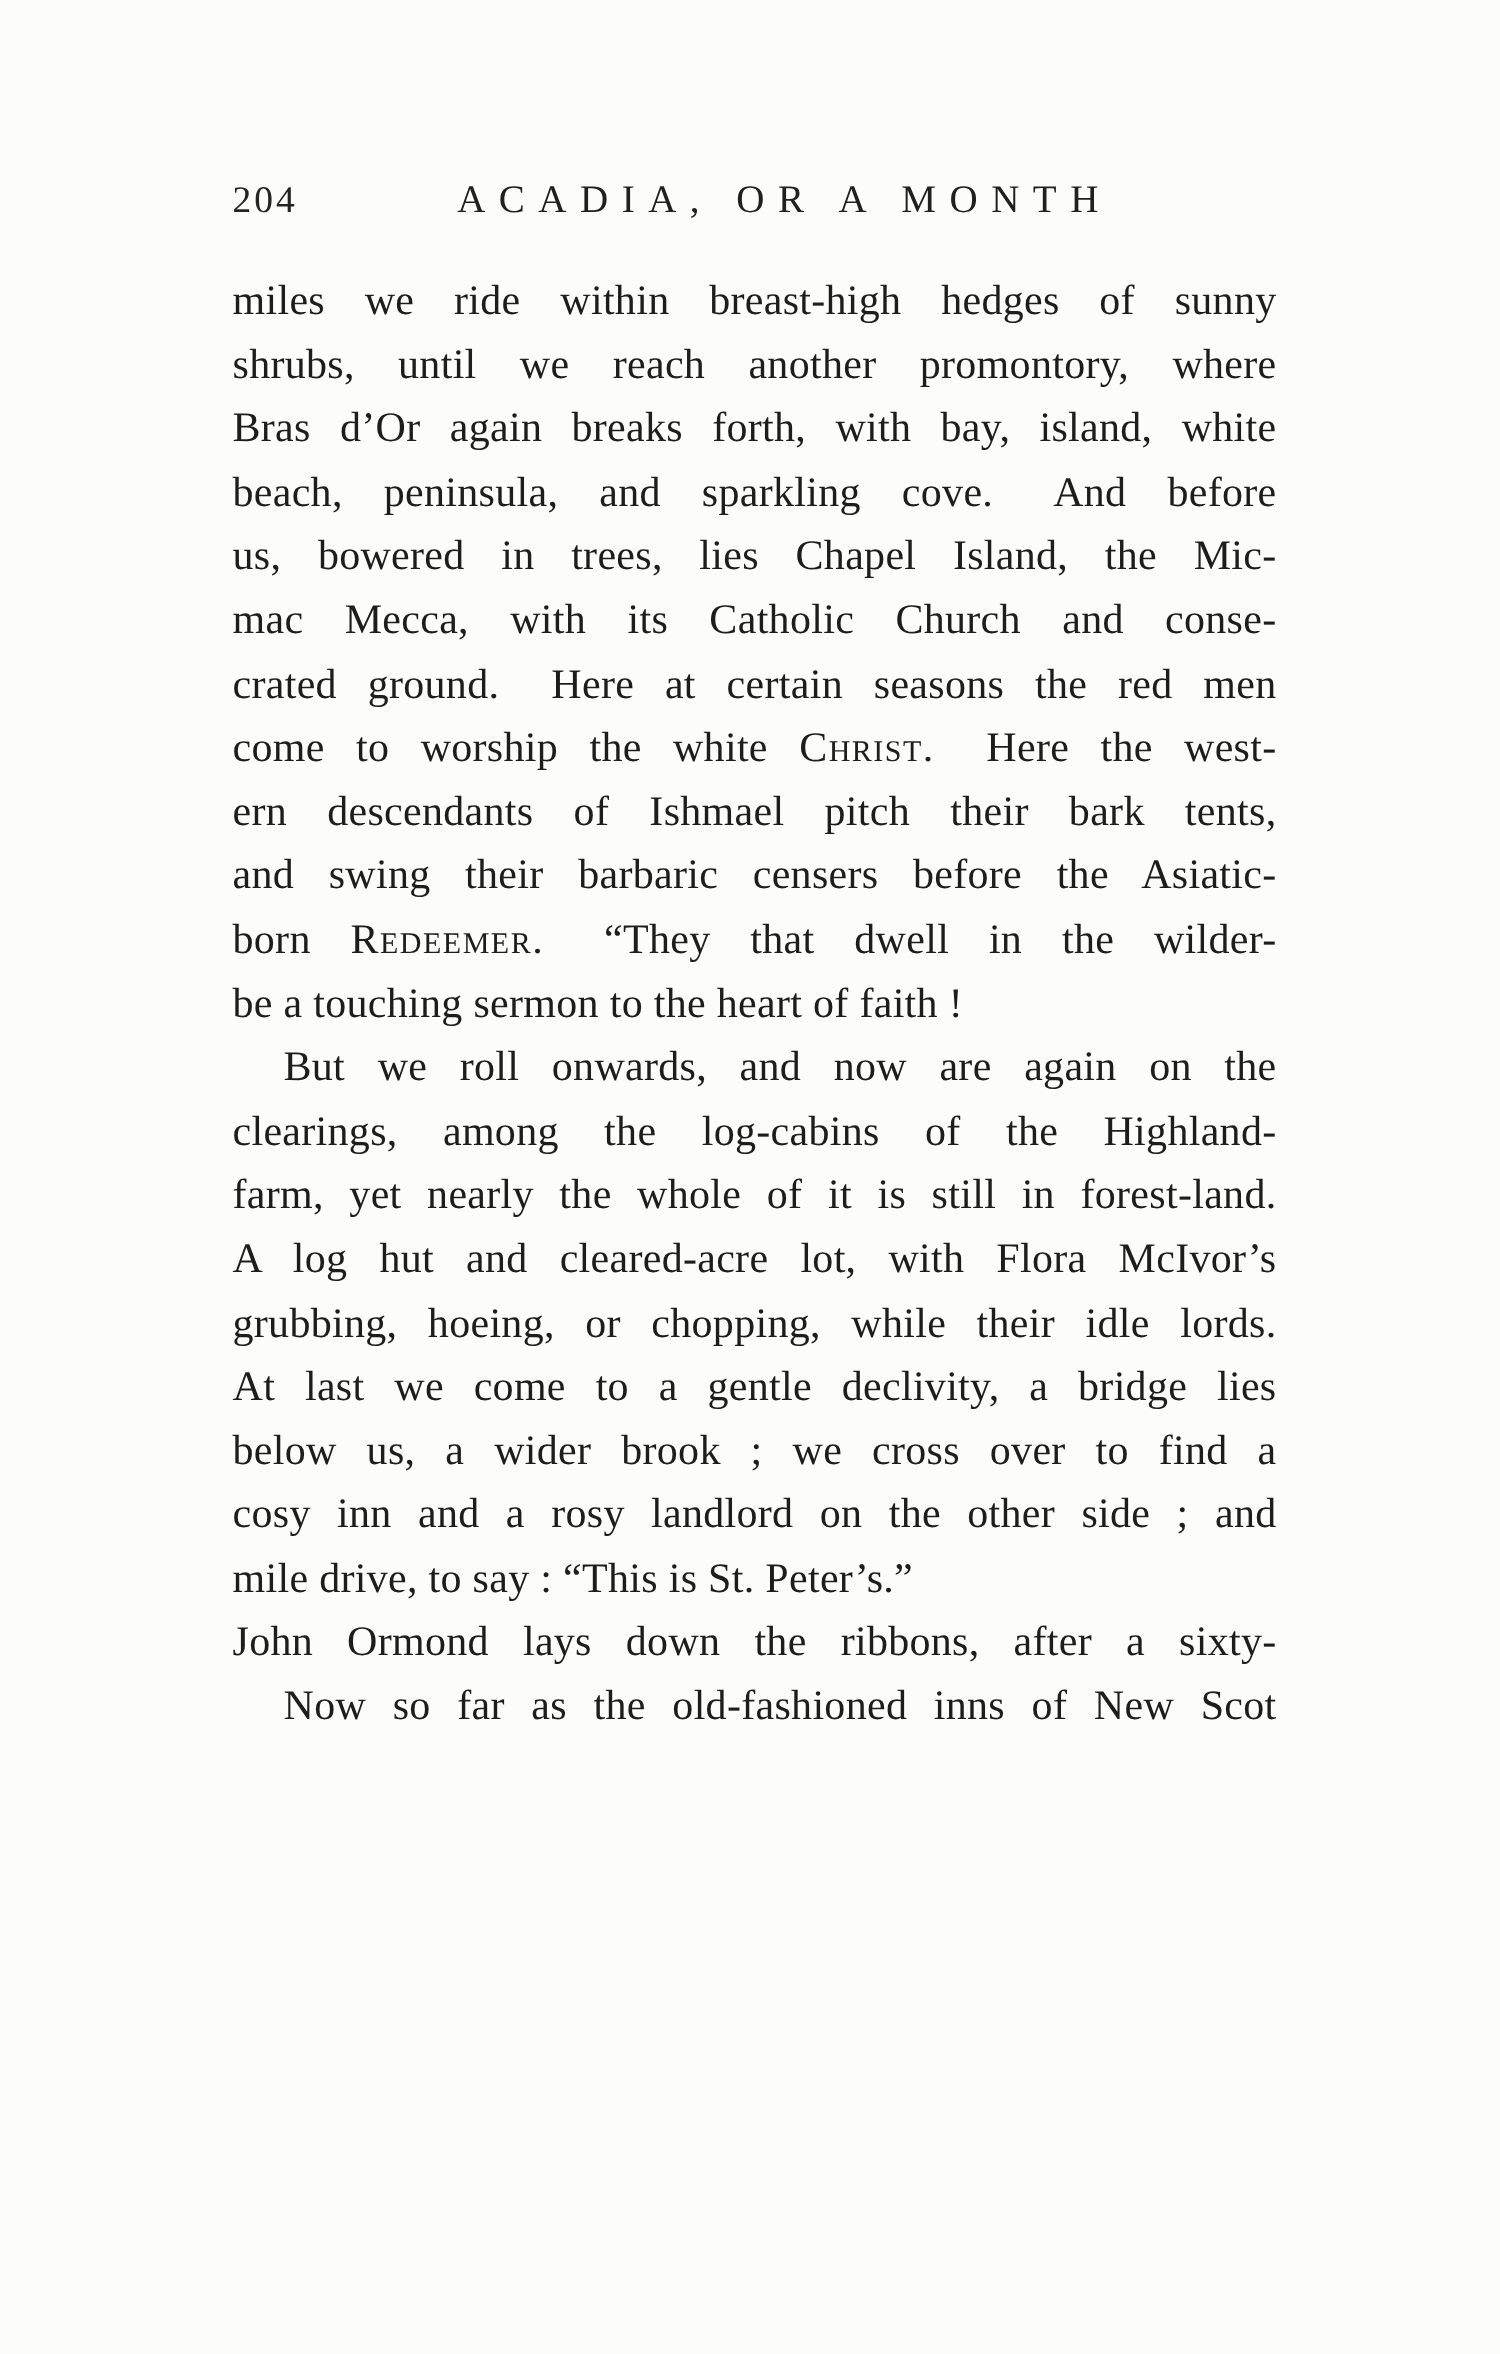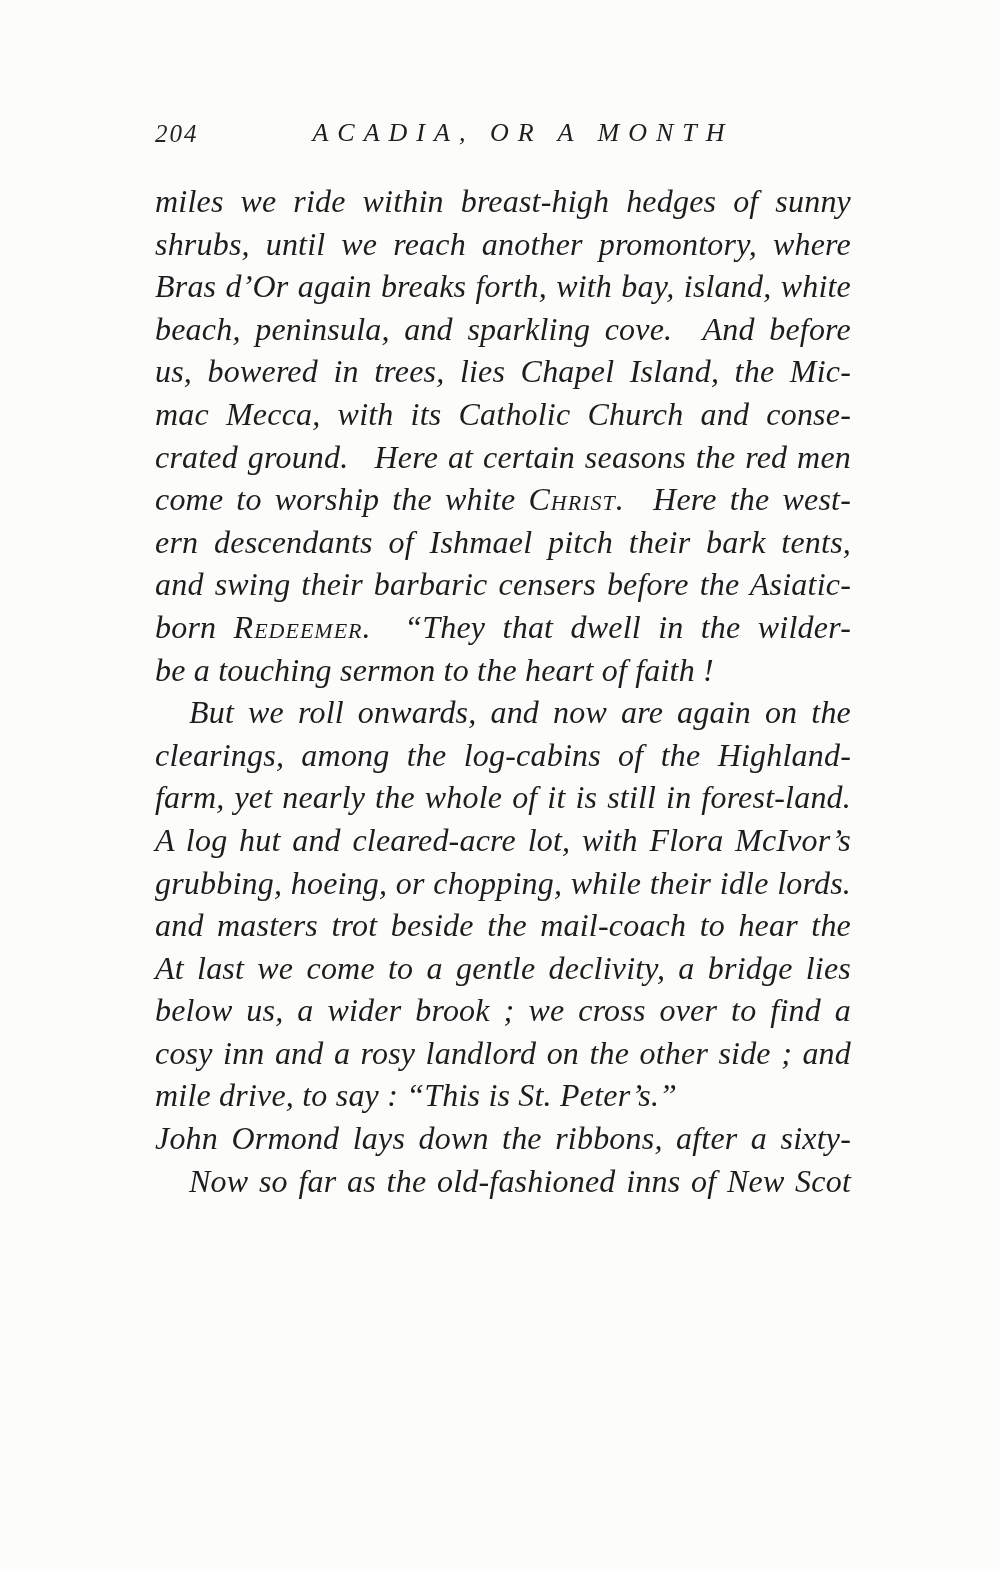--- a/index.html
+++ b/index.html
@@ -9,21 +9,20 @@
   }
   .scan-page {
     position: relative;
     width: 1000px;
     height: 1569px;
     margin: 0 auto;
     background: #fcfcfb;
     color: #1d1d1d;
     font-family: "Liberation Serif", "DejaVu Serif", serif;
     overflow: hidden;
-    font-style: italic;
   }
   .page-header {
     position: absolute;
     left: 155px;
     top: 118px;
     width: 696px;
     height: 36px;
   }
   .page-number {
     position: absolute;
@@ -42,21 +41,21 @@
     color: #202020;
     white-space: nowrap;
   }
   .body-text {
     position: absolute;
     left: 155px;
     top: 180px;
     width: 696px;
   }
   .line {
-    font-size: 32px;
+    font-size: 28px;
     line-height: 42.6px;
     height: 42.6px;
     text-align: justify;
     text-align-last: justify;
     white-space: nowrap;
     letter-spacing: 0.2px;
   }
   .line.last {
     text-align-last: left;
   }
@@ -87,21 +86,20 @@
       <div class="line"><span>come to worship the white </span><span class="smallcaps">Christ</span><span>.  Here the west-</span></div>
       <div class="line"><span>ern descendants of Ishmael pitch their bark tents,</span></div>
       <div class="line"><span>and swing their barbaric censers before the Asiatic-</span></div>
       <div class="line"><span>born </span><span class="smallcaps">Redeemer</span><span>.  “They that dwell in the wilder-</span></div>
       <div class="line last"><span>be a touching sermon to the heart of faith !</span></div>
       <div class="line indent"><span>But we roll onwards, and now are again on the</span></div>
       <div class="line"><span>clearings, among the log-cabins of the Highland-</span></div>
       <div class="line"><span>farm, yet nearly the whole of it is still in forest-land.</span></div>
       <div class="line"><span>A log hut and cleared-acre lot, with Flora McIvor’s</span></div>
       <div class="line"><span>grubbing, hoeing, or chopping, while their idle lords.</span></div>
-      <div class="line"><span>and masters trot beside the mail-coach to hear the</span></div>
       <div class="line"><span>At last we come to a gentle declivity, a bridge lies</span></div>
       <div class="line"><span>below us, a wider brook ; we cross over to find a</span></div>
       <div class="line"><span>cosy inn and a rosy landlord on the other side ; and</span></div>
       <div class="line last"><span>mile drive, to say : “This is St. Peter’s.”</span></div>
       <div class="line"><span>John Ormond lays down the ribbons, after a sixty-</span></div>
       <div class="line indent"><span>Now so far as the old-fashioned inns of New Scot</span></div>
     </div>
 </div>
 
 </body></html>

